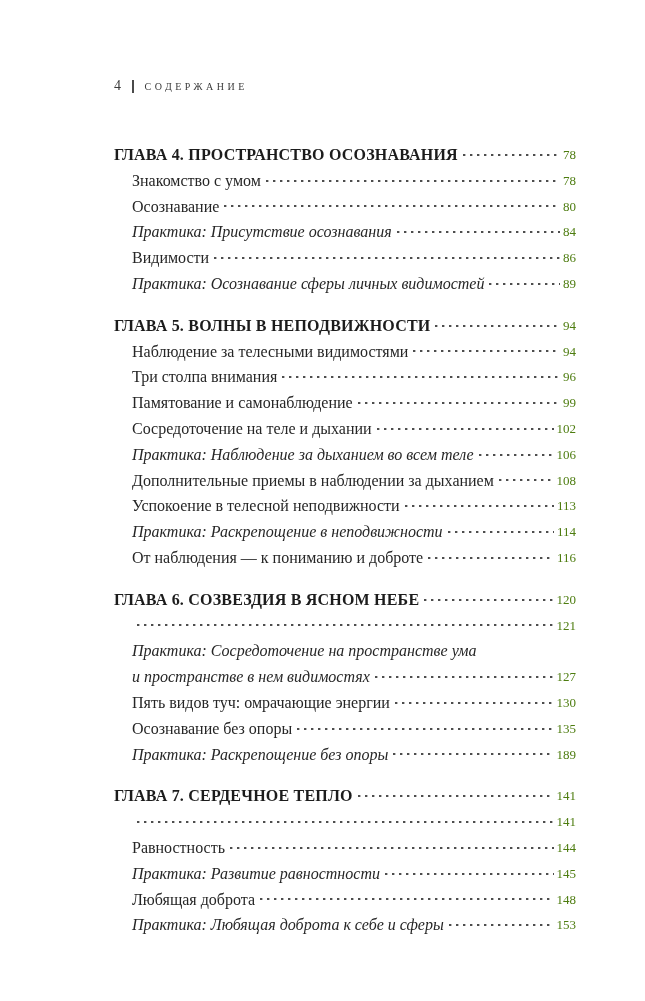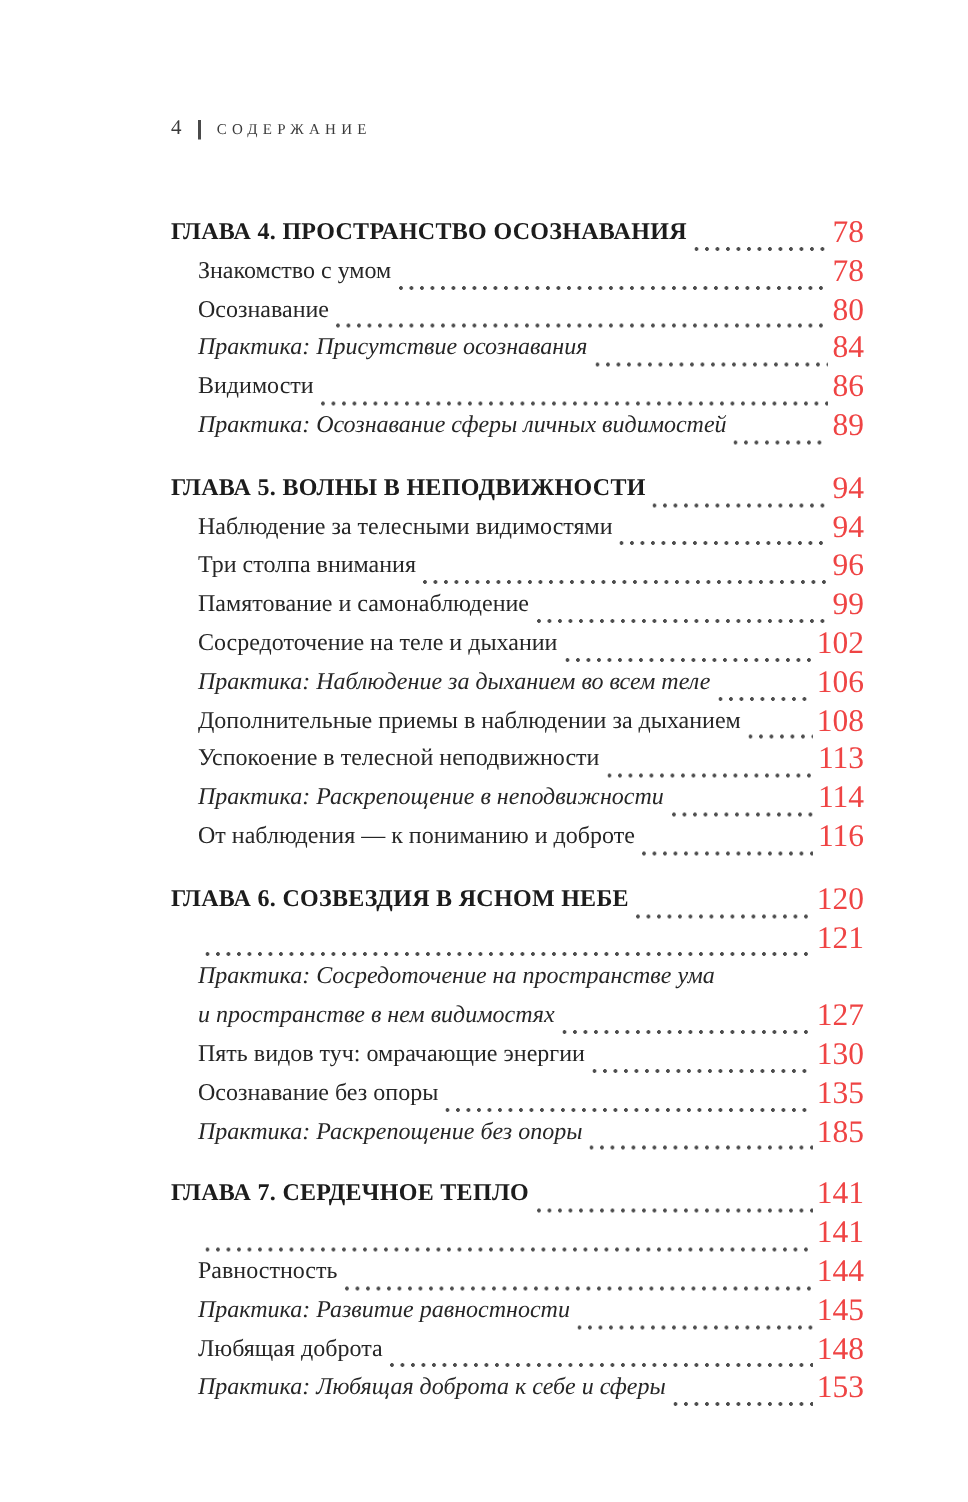--- a/index.html
+++ b/index.html
@@ -35,34 +35,34 @@
   }
   .running-header .header-title {
     font-size: 10px;
     letter-spacing: 3.5px;
   }
   
   .toc { font-size: 16px; }
   .chapter:not(:first-child) { margin-top: 16px; }
   .toc-row {
     display: flex;
-    align-items: flex-end;
+    align-items: center;
     line-height: 25.8px;
     white-space: nowrap;
   }
   .chapter-row .toc-title {
     font-weight: 600;
     letter-spacing: 0.2px;
     color: #1c1c1c;
   }
   .entry-row { padding-left: 18px; }
   .toc-title.italic { font-style: italic; }
   .toc-page {
-    font-size: 21px;
-    color: #ef4444;
+    font-size: 13px;
+    color: #4d7c0f;
   }
   
   .leader {
     flex: 1;
     min-width: 14px;
     height: 4px;
     margin: 0 3px 0 5px;
     background-image: radial-gradient(circle at 1.3px 2px, #4d4d4d 1.05px, transparent 1.45px);
     background-size: 7px 4px;
     background-repeat: repeat-x;
@@ -190,21 +190,21 @@
           <span class="toc-page">130</span>
         </div>
         <div class="toc-row entry-row">
           <span class="toc-title">Осознавание без опоры</span>
           <span class="leader"></span>
           <span class="toc-page">135</span>
         </div>
         <div class="toc-row entry-row">
           <span class="toc-title italic">Практика: Раскрепощение без опоры</span>
           <span class="leader"></span>
-          <span class="toc-page">185</span>
+          <span class="toc-page">189</span>
         </div>
       </section>
       <section class="chapter">
         <div class="toc-row chapter-row">
           <span class="toc-title">ГЛАВА 7. СЕРДЕЧНОЕ ТЕПЛО</span>
           <span class="leader"></span>
           <span class="toc-page">141</span>
         </div>
         <div class="toc-row entry-row">
           <span class="leader"></span>

